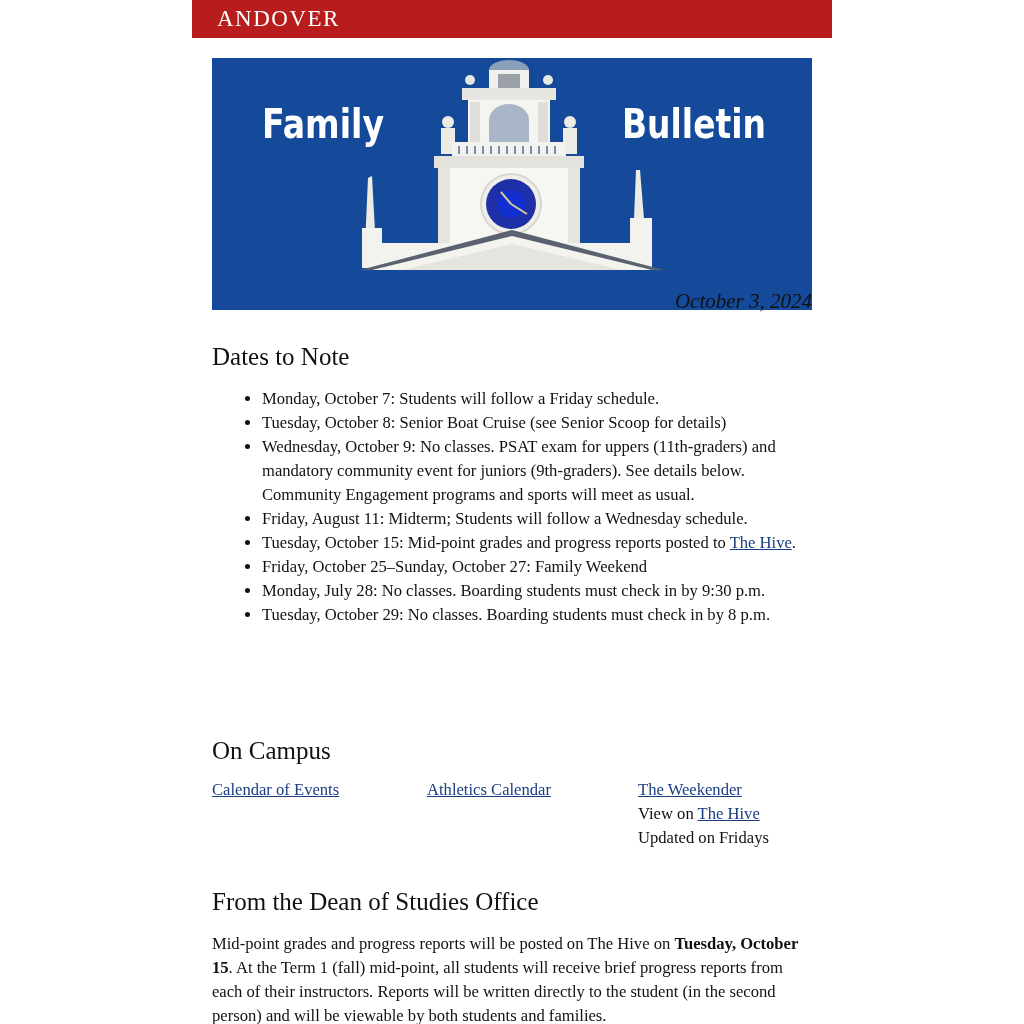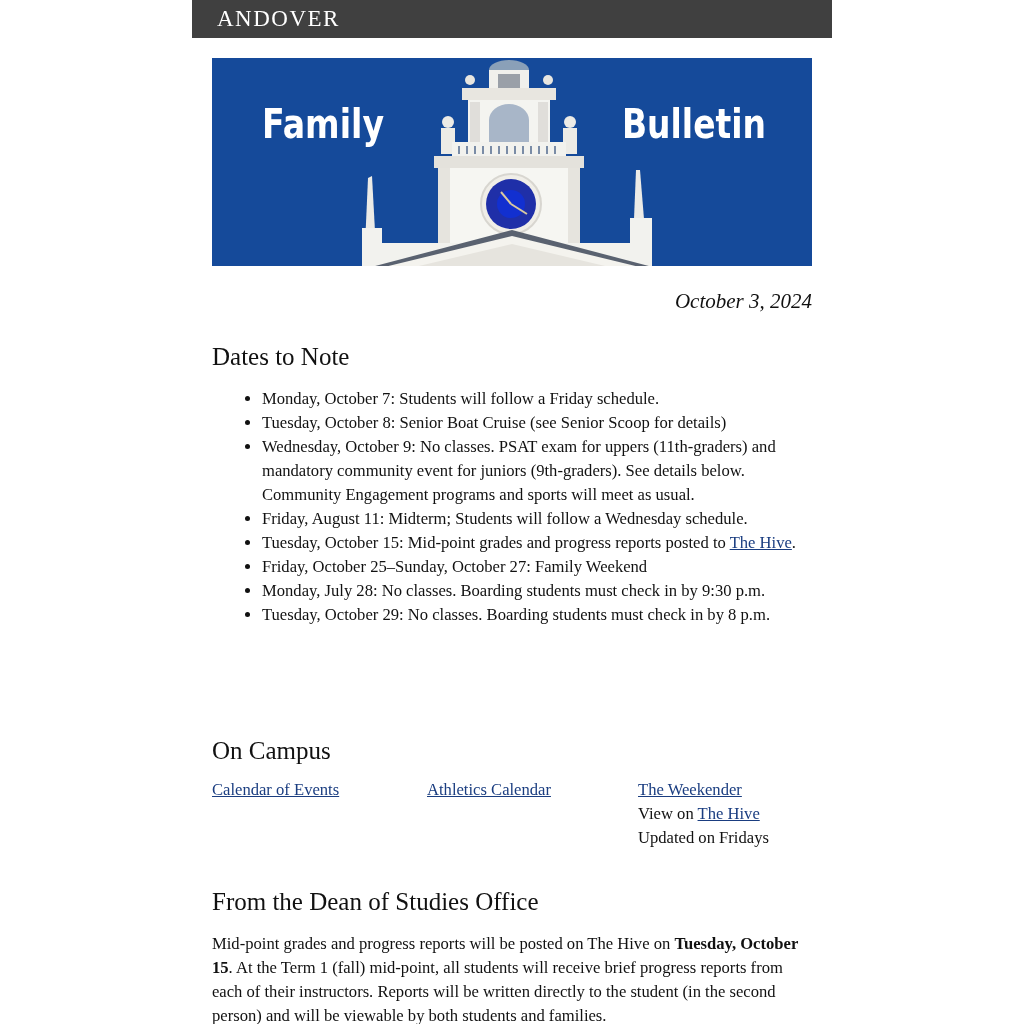--- a/index.html
+++ b/index.html
@@ -1,20 +1,20 @@
 <!DOCTYPE html>
 <html><head>
   <meta charset="utf-8">
   <style>
     html, body { margin: 0; padding: 0; background: #ffffff; }
     body { width: 1024px; height: 1024px; overflow: hidden; position: relative; font-family: "DejaVu Serif", serif; color: #111; }
     .wrap { position: absolute; left: 192px; top: 0; width: 640px; }
-    .topbar { height: 38px; background: #404040; position: relative; }
+    .topbar { height: 38px; background: #b91c1c; position: relative; }
     .logo { position: absolute; left: 25px; top: 6px; color: #ffffff; font-family: "Liberation Serif", serif; font-size: 23px; letter-spacing: 1.5px; }
-    .banner { position: absolute; left: 20px; top: 58px; width: 600px; height: 208px; background: #154a9a; overflow: hidden; }
+    .banner { position: absolute; left: 20px; top: 58px; width: 600px; height: 252px; background: #154a9a; overflow: hidden; }
     .banner svg { display: block; }
     .content { position: absolute; left: 20px; top: 280px; width: 600px; font-family: "DejaVu Serif", serif; }
     .date { position: absolute; top: 9px; left: 0; width: 600px; text-align: right; font-style: italic; font-size: 19px; font-family: "Liberation Serif", serif; font-size: 21px; }
     h2 { margin: 0; position: absolute; left: 0; font-weight: normal; font-family: "Liberation Serif", serif; font-size: 25px; color: #111; text-align: center; }
     .h-dates { top: 63px; }
     .h-campus { top: 448px; margin-top: 9px; }
     .h-dean { top: 608px; }
     ul.dates { position: absolute; top: 107px; left: 0; width: 600px; margin: 0; padding-left: 50px; box-sizing: border-box; list-style: disc; font-family: "Liberation Serif", serif; font-size: 16.6px; line-height: 24px; }
     ul.dates li { padding-left: 0; }
     ul.dates b { font-weight: normal; }

